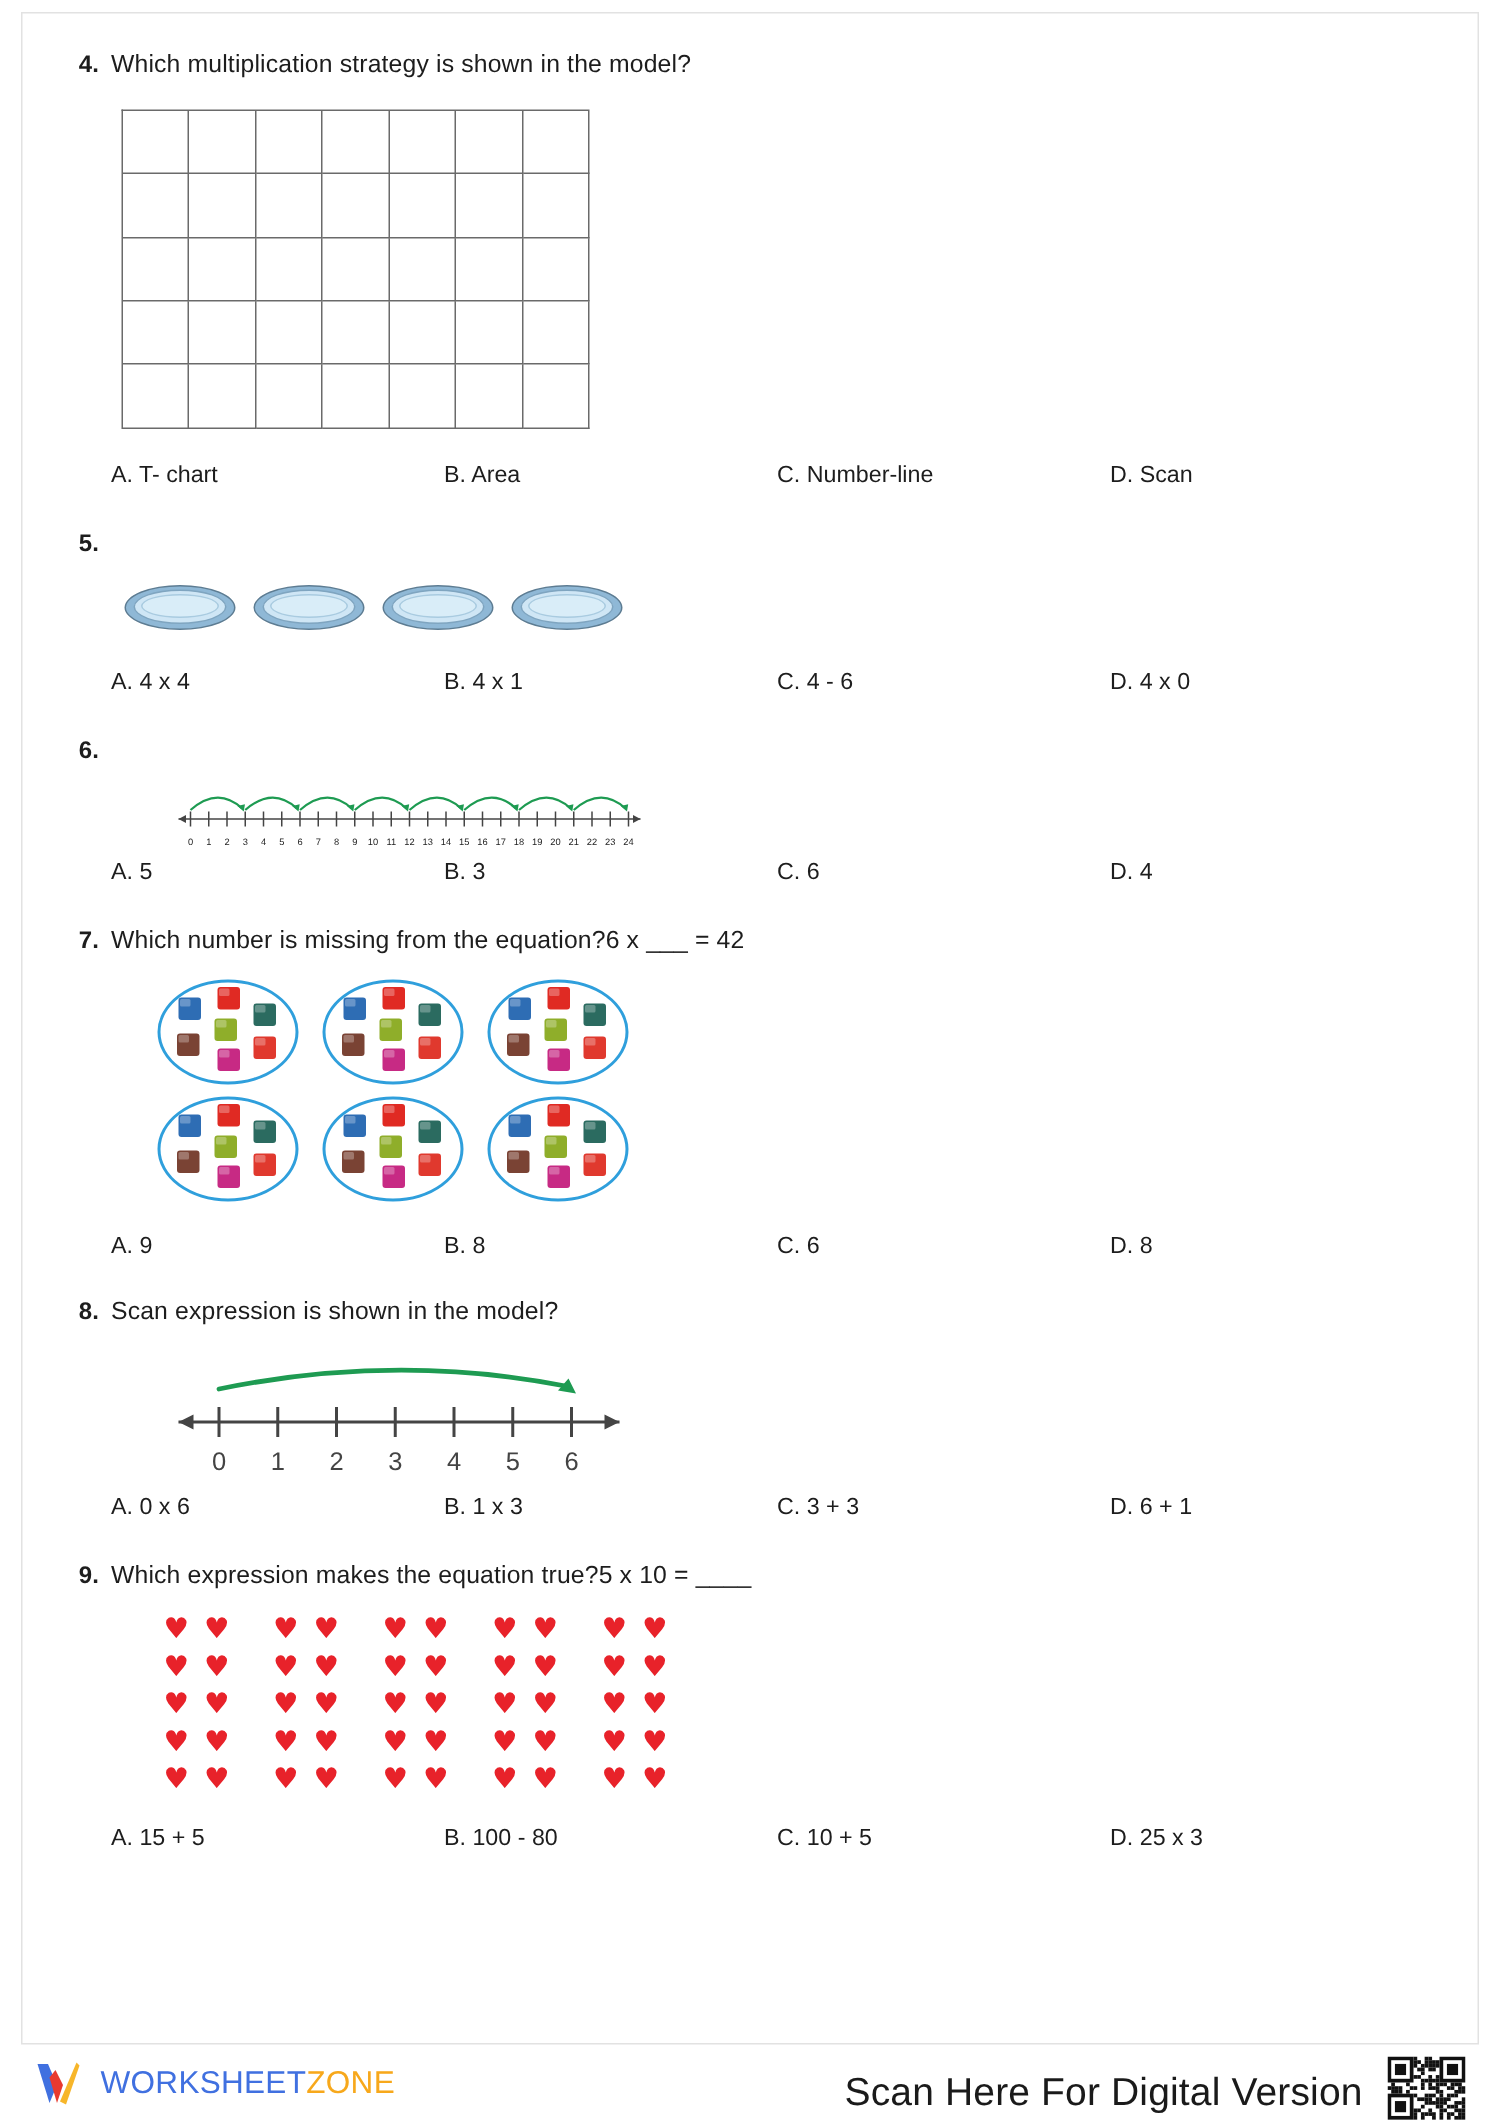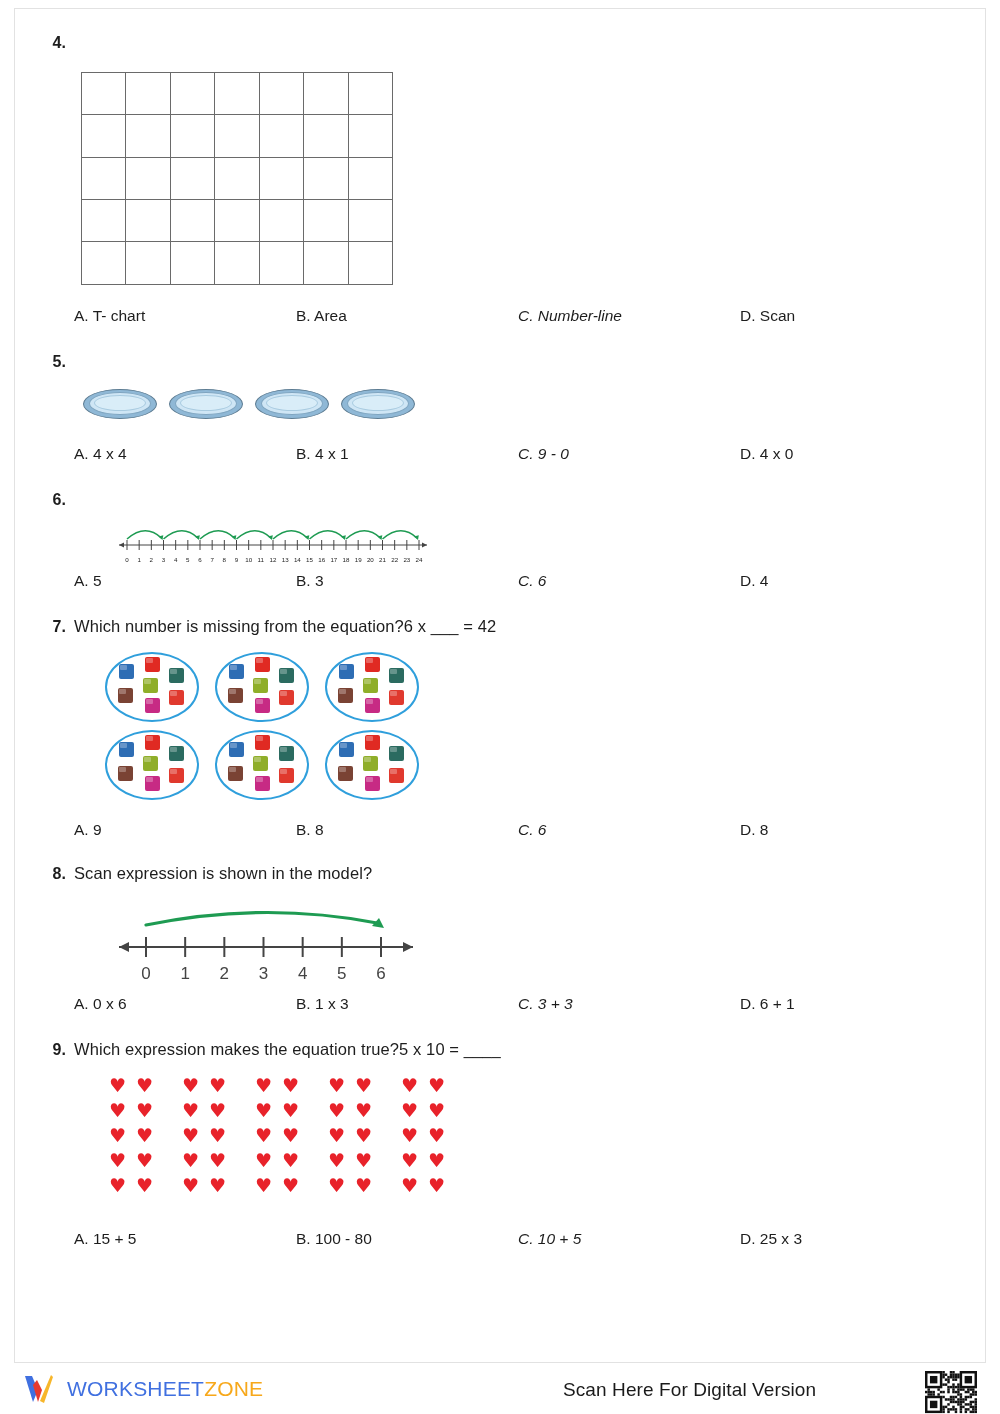--- a/index.html
+++ b/index.html
@@ -42,21 +42,21 @@
   .q-text { font-weight: 400; }
 
   .answers {
     display: flex;
     font-size: 15.5px;
     color: #1d1d1d;
     padding-left: 25px;
   }
   .answers .opt:nth-child(1) { width: 222px; }
   .answers .opt:nth-child(2) { width: 222px; }
-  .answers .opt:nth-child(3) { width: 222px; font-style: italic; }
+  .answers .opt:nth-child(3) { width: 222px; }
   .answers .opt:nth-child(4) { width: 200px; }
 
   
   .grid-model {
     margin: 18px 0 0 32px;
     width: 312px; height: 213px;
     display: grid;
     grid-template-columns: repeat(7, 1fr);
     grid-template-rows: repeat(5, 1fr);
     border-left: 1.5px solid #6a6a6a;
@@ -133,33 +133,34 @@
     width: 1000px; height: 46px;
     display: flex; align-items: center;
   }
   .logo { position: absolute; left: 22px; top: 4px; display: flex; align-items: center; gap: 9px; }
   .logo-mark { width: 36px; height: 34px; position: relative; }
   .logo-text { font-size: 21px; letter-spacing: .2px; font-weight: 500; }
   .lt-blue { color: #4070e0; }
   .lt-orange { color: #f7a81b; }
   .scan-text {
     position: absolute; left: 563px; top: 11px;
-    font-size: 19px; color: #1a1a1a; letter-spacing: .1px;
+    font-size: 26px; color: #1a1a1a; letter-spacing: .1px;
   }
   .qr { position: absolute; left: 925px; top: 1371px; width: 52px; height: 43px; }
 </style>
 </head>
 <body>
 
 <div class="page">
   <div class="content">
 
     <div class="q">
       <div class="q-head">
         <span class="q-num">4.</span>
+        <span class="q-text">Which multiplication strategy is shown in the model?</span>
       </div>
       <div class="grid-model" id="grid4">
           <div class="cell"></div>
           <div class="cell"></div>
           <div class="cell"></div>
           <div class="cell"></div>
           <div class="cell"></div>
           <div class="cell"></div>
           <div class="cell"></div>
           <div class="cell"></div>
@@ -221,21 +222,21 @@
           </div>
           <div class="bowl">
             <span class="outer"></span>
             <span class="rim"></span>
             <span class="inner"></span>
           </div>
         </div>
       <div class="answers" style="margin-top:22px">
         <span class="opt">A. 4 x 4</span>
         <span class="opt">B. 4 x 1</span>
-        <span class="opt">C. 9 - 0</span>
+        <span class="opt">C. 4 - 6</span>
         <span class="opt">D. 4 x 0</span>
       </div>
     </div>
 
     <div class="q" style="margin-top:27px">
       <div class="q-head">
         <span class="q-num">6.</span>
       </div>
       <div class="nl6" id="nl6"><svg width="312" height="42" viewBox="0 0 312 42">
             <line x1="2" y1="23" x2="310" y2="23" stroke="#444" stroke-width="1"></line>
@@ -485,21 +486,21 @@
             <span class="heart" style="color: rgb(232, 34, 42);">♥</span>
             <span class="heart" style="color: rgb(232, 34, 42);">♥</span>
             <span class="heart" style="color: rgb(232, 34, 42);">♥</span>
             <span class="heart" style="color: rgb(232, 34, 42);">♥</span>
             <span class="heart" style="color: rgb(232, 34, 42);">♥</span>
             <span class="heart" style="color: rgb(232, 34, 42);">♥</span>
             <span class="heart" style="color: rgb(232, 34, 42);">♥</span>
             <span class="heart" style="color: rgb(232, 34, 42);">♥</span>
           </div>
         </div>
-      <div class="answers" style="margin-top:28px">
+      <div class="answers" style="margin-top:14px">
         <span class="opt">A. 15 + 5</span>
         <span class="opt">B. 100 - 80</span>
         <span class="opt">C. 10 + 5</span>
         <span class="opt">D. 25 x 3</span>
       </div>
     </div>
 
   </div>
 </div>
 

